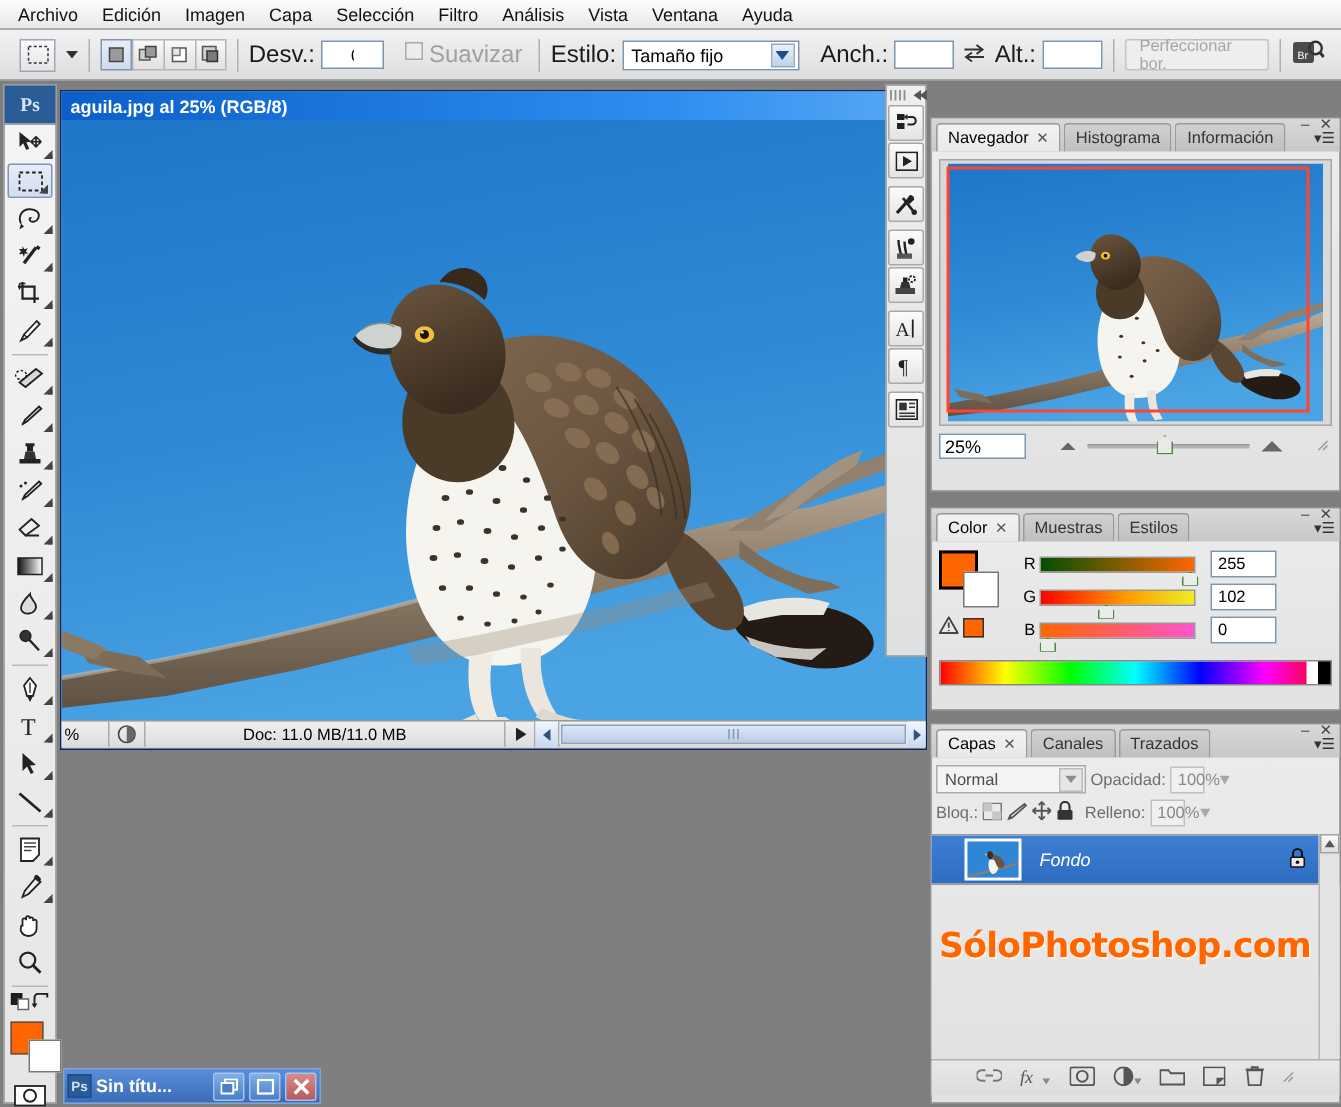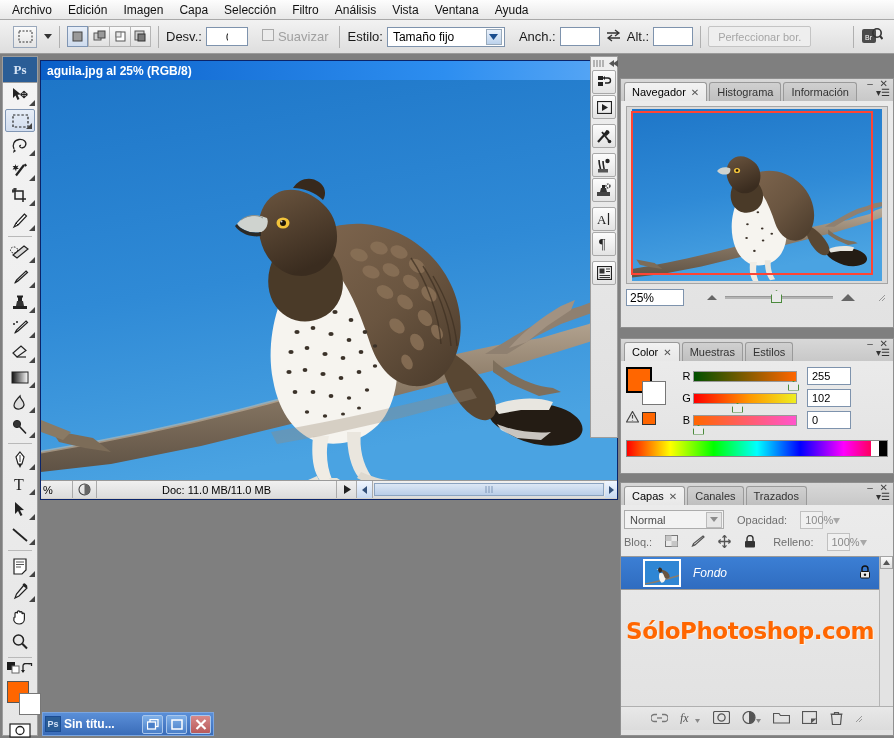--- a/index.html
+++ b/index.html
@@ -38,21 +38,21 @@
   }
   .chev { width: 0;height:0;border-left:4px solid transparent;border-right:4px solid transparent;border-top:5px solid #333; }
   .bool-grp { display: flex; }
   .bool-btn {
     width: 21px; height: 21px; border: 1px solid #b5b5b5; border-right: none;
     background: linear-gradient(#fafafa,#e0e0e0);
     display: flex; align-items: center; justify-content: center;
   }
   .bool-btn:last-child { border-right: 1px solid #b5b5b5; }
   .bool-btn.active { border: 1px solid #8096b4; background: linear-gradient(#e7eef8,#cfdcee); }
-  .opt-label { font-size: 13px; margin-right: 4px; color: #1a1a1a; white-space: nowrap; }
+  .opt-label { font-size: 16px; margin-right: 4px; color: #1a1a1a; white-space: nowrap; }
   .opt-input {
     border: 1px solid #7e93ad; background: #fff; height: 19px;
     font-size: 11px; padding: 0 19px; font-family: "Liberation Sans", sans-serif;
     color: #000;
   }
   .opt-check { width: 12px; height: 12px; border: 1px solid #a9a9a9; background: #ececec; margin-right: 4px; }
   .opt-select {
     border: 1px solid #7e93ad; background: #fff; height: 20px;
     display: flex; align-items: center; justify-content: space-between;
     padding: 0 2px 0 5px; font-size: 12px; min-width: 118px;
@@ -186,21 +186,21 @@
     font-size: 11px; display: flex; align-items: center; padding-left: 4px; margin-left: 10px;
   }
   #colorswatch { position: relative; width: 42px; height: 40px; }
   #c-fg { position: absolute; left: 0; top: 0; width: 26px; height: 26px; border: 2px solid #000; }
   #c-bg { position: absolute; left: 16px; top: 14px; width: 24px; height: 24px; background: #fff; border: 1px solid #777; }
   #spectrum { height: 17px; border: 1px solid #888; margin-top: 3px; position: relative;
     background: linear-gradient(90deg,#ff0000,#ffff00,#00ff00,#00ffff,#0000ff,#ff00ff,#ff0000); }
   #spectrum i { position:absolute; right:0; top:0; width: 16px; height: 100%;
     background: linear-gradient(90deg,#ffffff 0 50%, #000000 50% 100%); }
   
-  .lyr-row { display: flex; align-items: center; padding: 2px 3px; gap: 13px; }
+  .lyr-row { display: flex; align-items: center; padding: 2px 3px; gap: 3px; }
   .lyr-select {
     width: 100px; height: 19px; border: 1px solid #acacac; background: #f3f3f3;
     display: flex; align-items: center; justify-content: space-between; padding: 0 1px 0 5px;
     font-size: 11px; color: #4a4a4a;
   }
   .lyr-lbl { font-size: 11px; color: #6e6e6e; }
   .lyr-small {
     width: 23px; height: 18px; border: 1px solid #c0c0c0; background: #f0f0f0;
     display: flex; align-items: center; justify-content: space-between; padding: 0 2px 0 4px;
     font-size: 11px; color: #8a8a8a;

